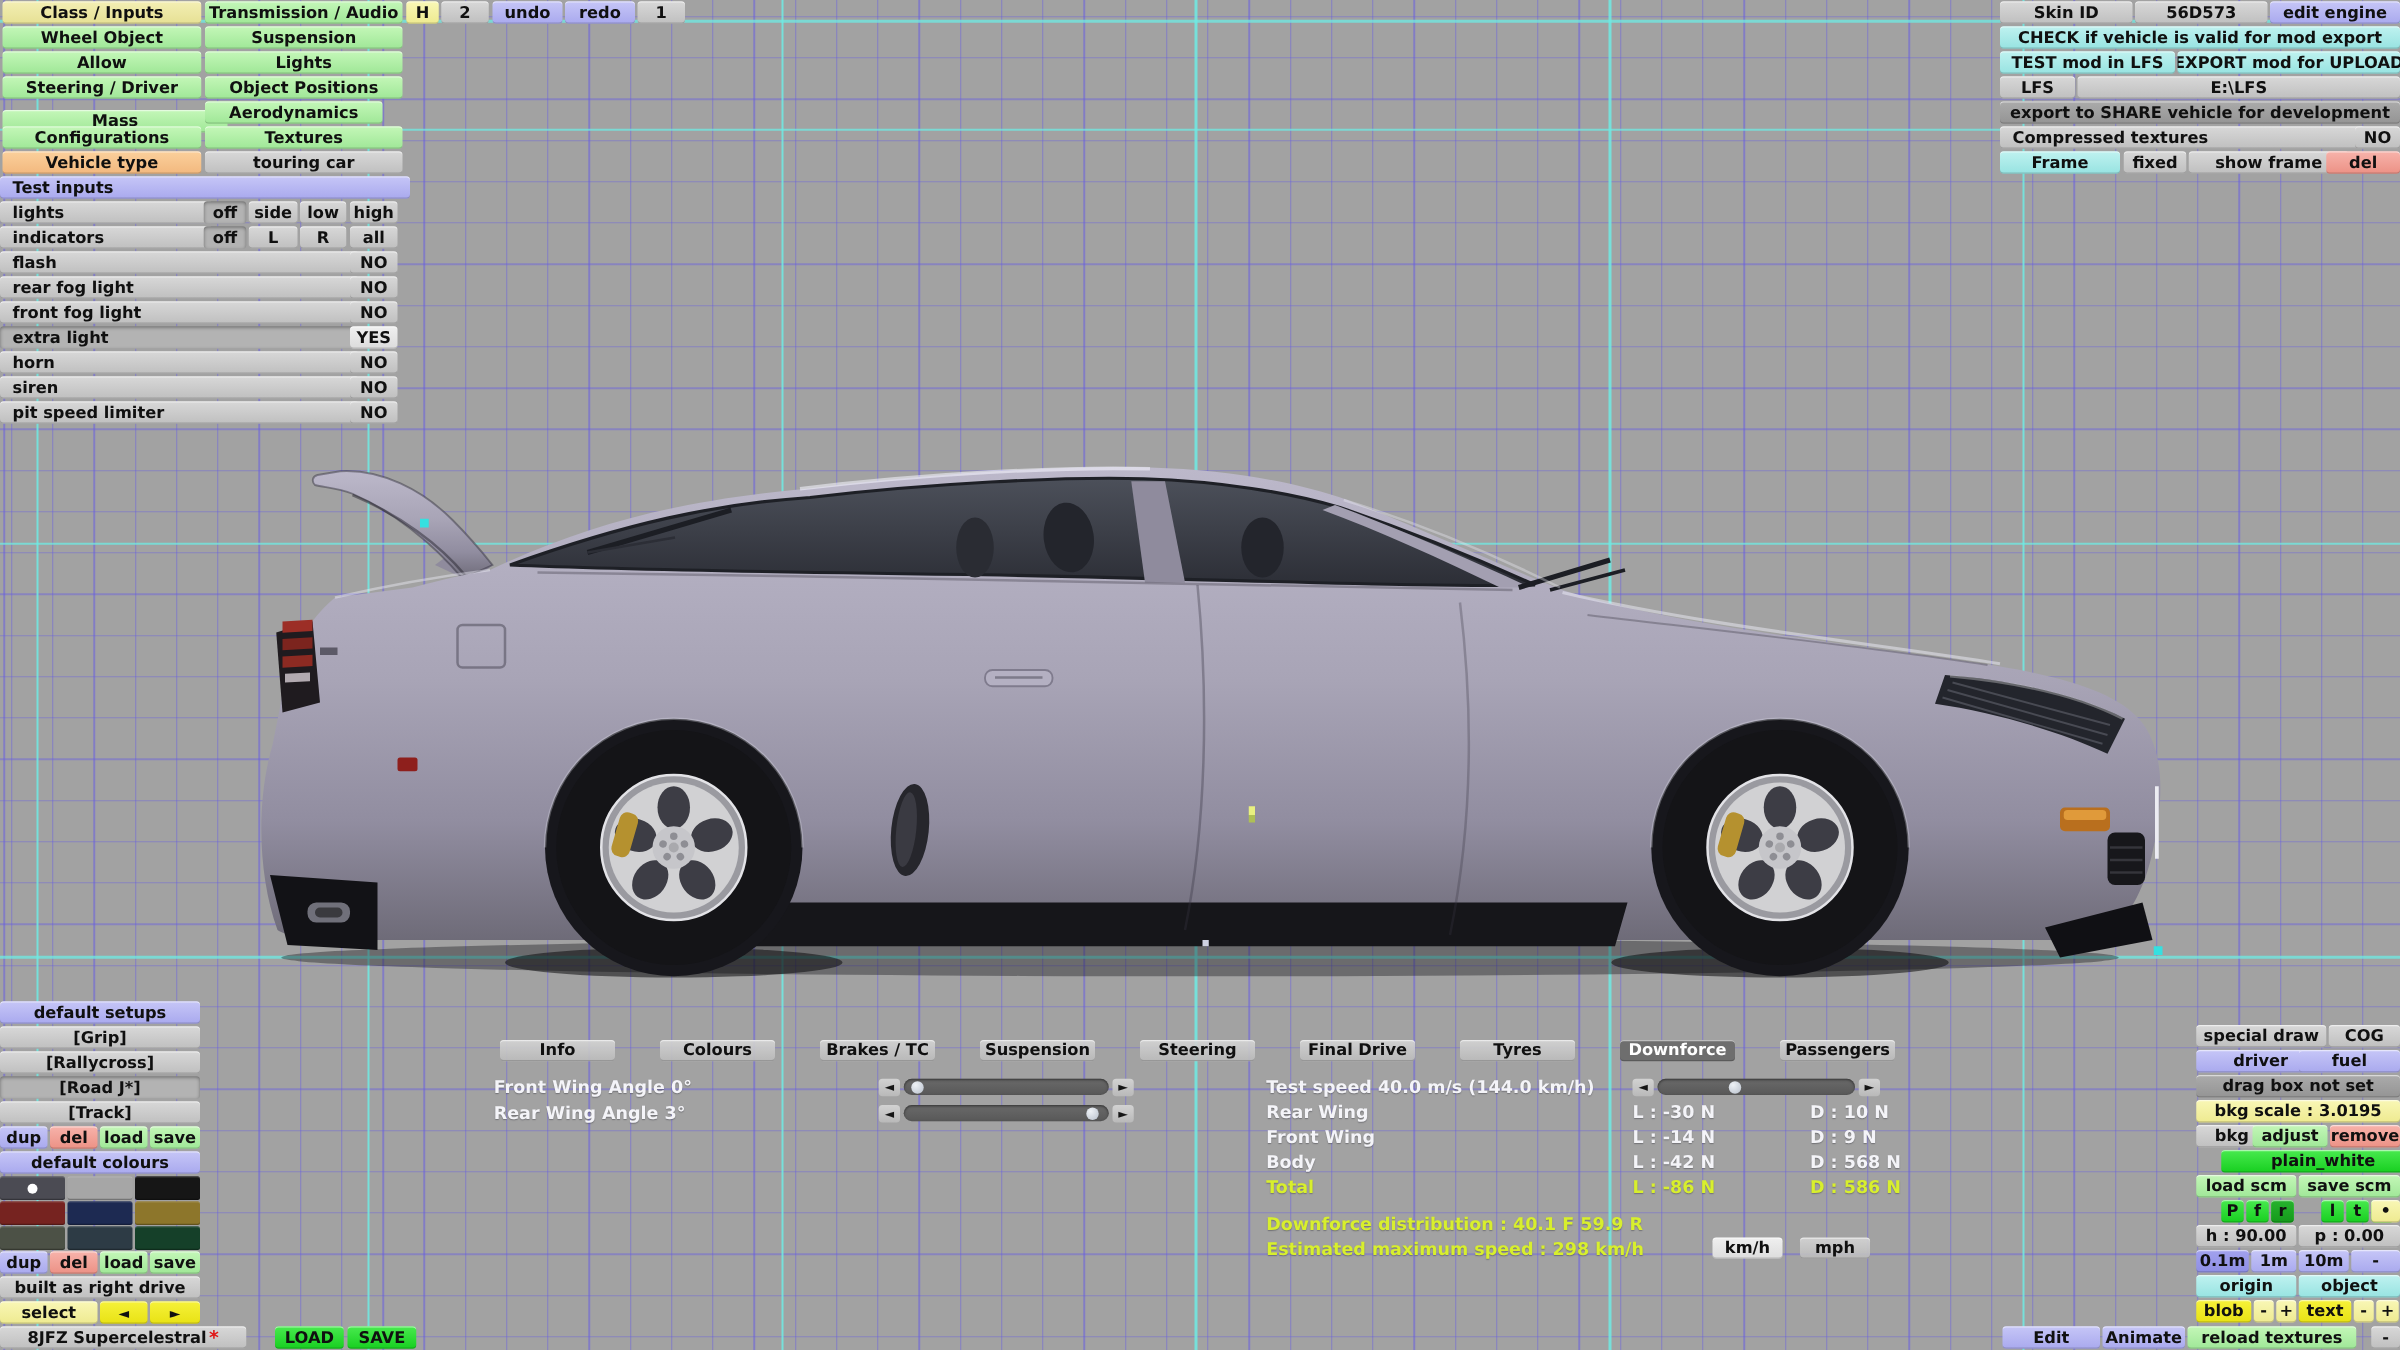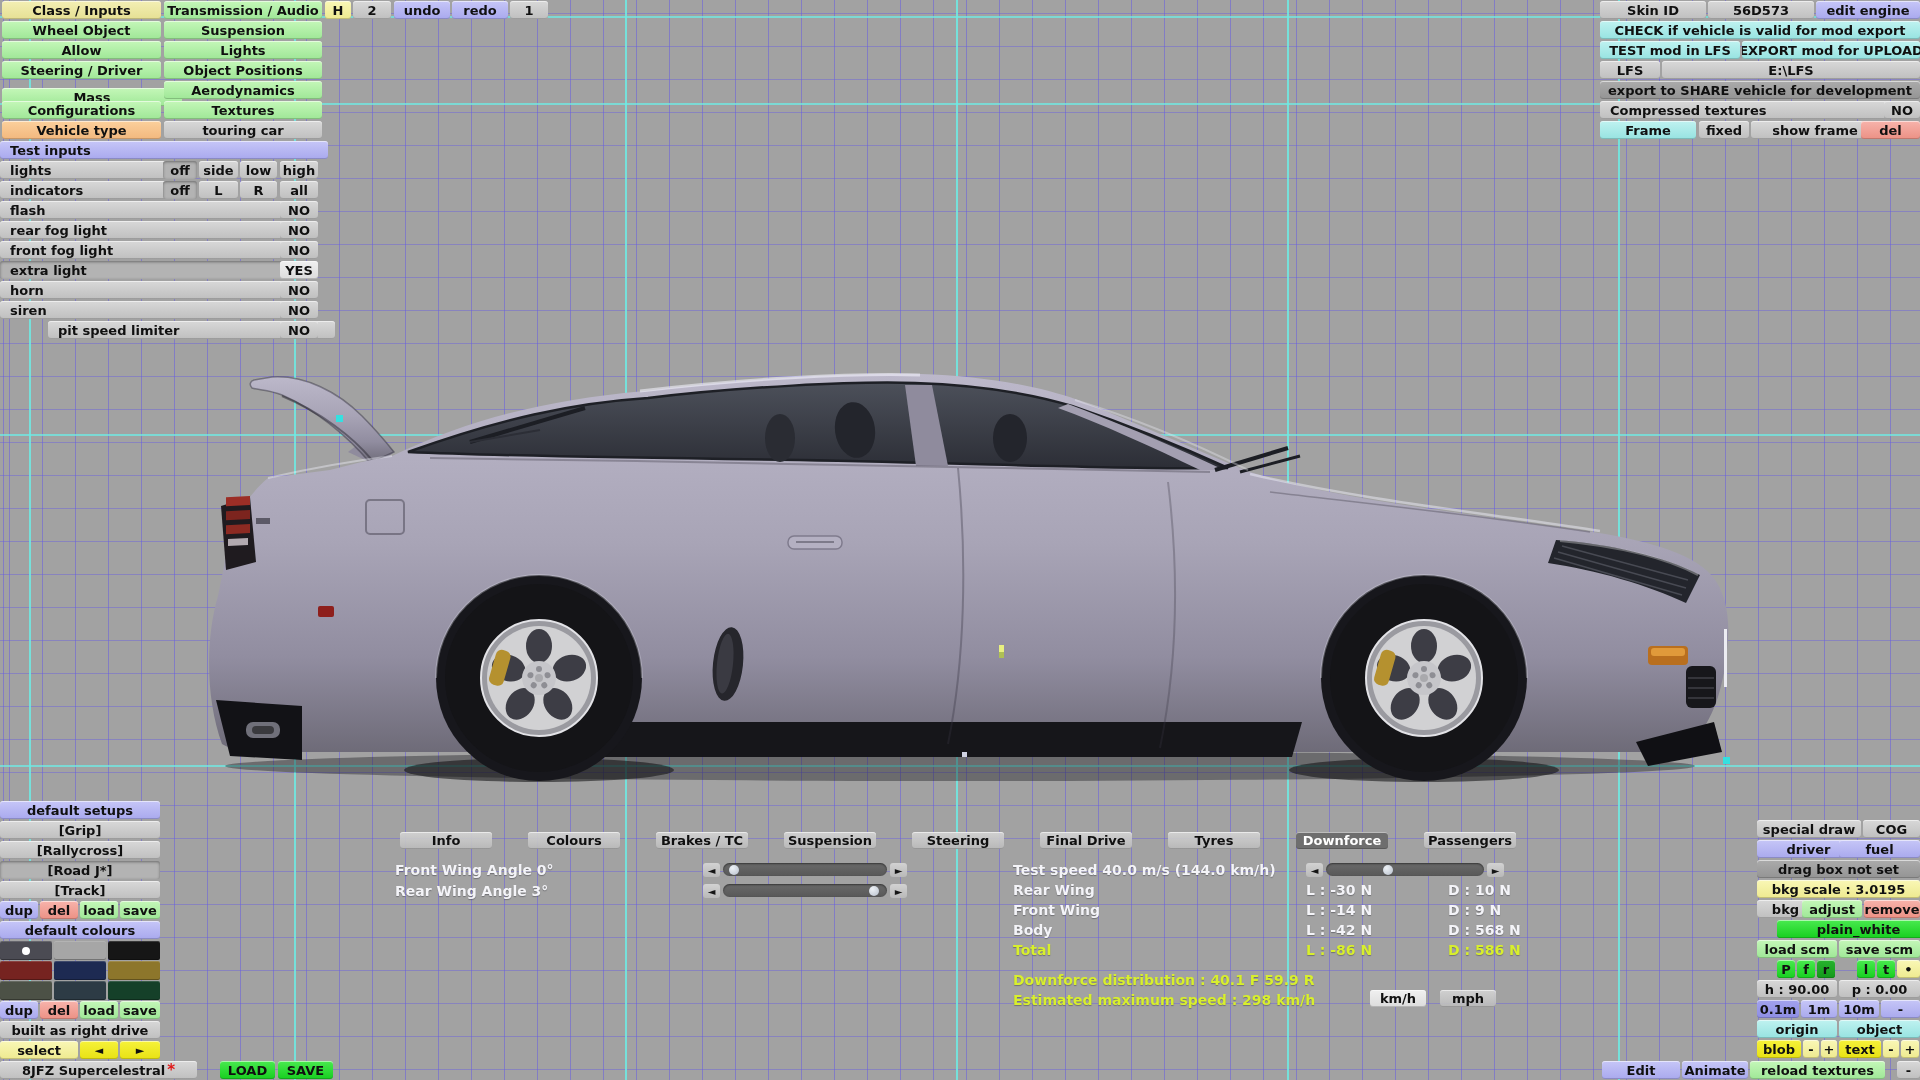--- a/index.html
+++ b/index.html
@@ -194,21 +194,21 @@
   <div class="btn tan" style="left:2px;top:1px;width:159px;">Class / Inputs</div>
   <div class="btn green" style="left:2px;top:21px;width:159px;">Wheel Object</div>
   <div class="btn green" style="left:2px;top:41px;width:159px;">Allow</div>
   <div class="btn green" style="left:2px;top:61px;width:159px;">Steering / Driver</div>
   <div class="btn green" style="left:2px;top:88px;width:180px;">Mass</div>
   <div class="btn green" style="left:2px;top:101px;width:159px;">Configurations</div>
   <div class="btn green" style="left:164px;top:1px;width:158px;">Transmission / Audio</div>
   <div class="btn green" style="left:164px;top:21px;width:158px;">Suspension</div>
   <div class="btn green" style="left:164px;top:41px;width:158px;">Lights</div>
   <div class="btn green" style="left:164px;top:61px;width:158px;">Object Positions</div>
-  <div class="btn green" style="left:164px;top:81px;width:158px;">Aerodynamics</div>
+  <div class="btn green" style="left:164px;top:81px;width:142px;">Aerodynamics</div>
   <div class="btn green" style="left:164px;top:101px;width:158px;">Textures</div>
   <div class="btn orange" style="left:2px;top:121px;width:159px;">Vehicle type</div>
   <div class="btn" style="left:164px;top:121px;width:158px;">touring car</div>
 
   <div class="btn yellow" style="left:325px;top:1px;width:26px;">H</div>
   <div class="btn" style="left:353px;top:1px;width:38px;">2</div>
   <div class="btn purple" style="left:394px;top:1px;width:56px;">undo</div>
   <div class="btn purple" style="left:452px;top:1px;width:56px;">redo</div>
   <div class="btn" style="left:510px;top:1px;width:38px;">1</div>
 
@@ -229,21 +229,21 @@
   <div class="btn" style="left:0px;top:221px;width:277px;justify-content:flex-start;padding-left:10px;">rear fog light</div>
   <div class="btn" style="left:280px;top:221px;width:38px;">NO</div>
   <div class="btn" style="left:0px;top:241px;width:277px;justify-content:flex-start;padding-left:10px;">front fog light</div>
   <div class="btn" style="left:280px;top:241px;width:38px;">NO</div>
   <div class="btn pressed" style="left:0px;top:261px;width:277px;justify-content:flex-start;padding-left:10px;">extra light</div>
   <div class="btn lit" style="left:280px;top:261px;width:38px;">YES</div>
   <div class="btn" style="left:0px;top:281px;width:277px;justify-content:flex-start;padding-left:10px;">horn</div>
   <div class="btn" style="left:280px;top:281px;width:38px;">NO</div>
   <div class="btn" style="left:0px;top:301px;width:277px;justify-content:flex-start;padding-left:10px;">siren</div>
   <div class="btn" style="left:280px;top:301px;width:38px;">NO</div>
-  <div class="btn" style="left:0px;top:321px;width:277px;justify-content:flex-start;padding-left:10px;margin-left:48px;">pit speed limiter</div>
+  <div class="btn" style="left:0px;top:321px;width:277px;justify-content:flex-start;padding-left:10px;">pit speed limiter</div>
   <div class="btn" style="left:280px;top:321px;width:38px;">NO</div>
 
   <div class="btn" style="left:1600px;top:1px;width:106px;">Skin ID</div>
   <div class="btn" style="left:1708px;top:1px;width:106px;">56D573</div>
   <div class="btn purple" style="left:1816px;top:1px;width:104px;">edit engine</div>
   <div class="btn cyan" style="left:1600px;top:21px;width:320px;">CHECK if vehicle is valid for mod export</div>
   <div class="btn cyan" style="left:1600px;top:41px;width:140px;">TEST mod in LFS</div>
   <div class="btn cyan" style="left:1742px;top:41px;width:178px;">EXPORT mod for UPLOAD</div>
   <div class="btn" style="left:1600px;top:61px;width:60px;">LFS</div>
   <div class="btn" style="left:1662px;top:61px;width:258px;">E:\LFS</div>

